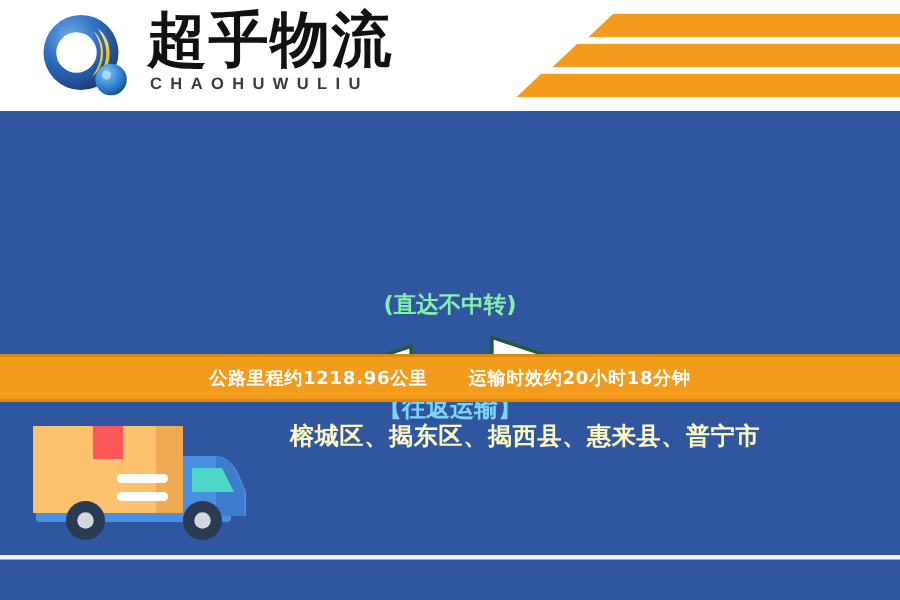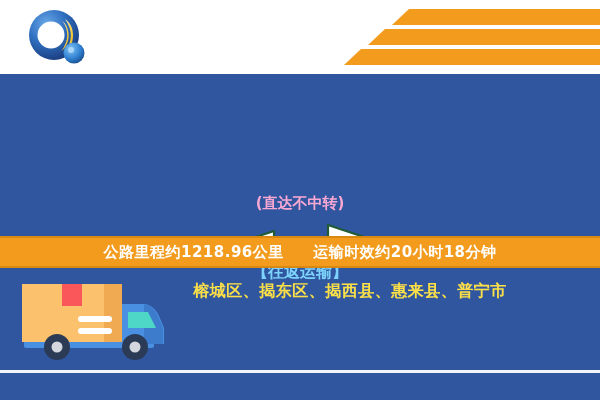--- a/index.html
+++ b/index.html
@@ -42,46 +42,46 @@
     font-family:"DejaVu Sans","Liberation Sans",sans-serif;
     font-size:46px;line-height:52px;font-weight:bold;color:#ffffff;
     white-space:nowrap;letter-spacing:2px;
   }
   .city-from{left:58px;}
   .city-to{left:392px;}
 
   .route-note-top{
     position:absolute;left:0;right:0;top:120px;text-align:center;
     font-family:"DejaVu Sans","Liberation Sans",sans-serif;
-    font-size:15px;font-weight:bold;color:#f9a8d4;white-space:nowrap;
+    font-size:15px;font-weight:bold;color:#86efac;white-space:nowrap;
   }
   .route-note-bottom{
     position:absolute;left:0;right:0;top:188px;text-align:center;
     font-family:"DejaVu Sans","Liberation Sans",sans-serif;
     font-size:16px;font-weight:bold;color:#7dd3fc;white-space:nowrap;
   }
   .arrow-wrap{position:absolute;left:218px;top:145px;width:166px;height:36px;}
 
   
   .info-band{
     position:absolute;left:0;top:236px;width:600px;height:32px;
     background:#f29b1d;border-top:2px solid #d98812;border-bottom:2px solid #d98812;
     display:flex;align-items:center;justify-content:center;box-sizing:border-box;
   }
   .info-text{
     font-family:"DejaVu Sans","Liberation Sans",sans-serif;
-    font-size:15px;font-weight:bold;color:#ffffff;white-space:nowrap;letter-spacing:0.5px;
+    font-size:12px;font-weight:bold;color:#ffffff;white-space:nowrap;letter-spacing:0.5px;
   }
   .info-gap{display:inline-block;width:18px;}
 
   
   .districts{
     position:absolute;left:150px;top:281px;width:400px;
     font-family:Liberation Mono, monospace;
-    font-size:16px;font-weight:bold;color:#fde047;white-space:nowrap;
+    font-size:16px;font-weight:bold;color:#fef9c3;white-space:nowrap;
     text-align:center;letter-spacing:0.5px;
   }
 
   
   .truck{position:absolute;left:16px;top:278px;width:156px;height:92px;}
   .ground{position:absolute;left:0;top:370px;width:600px;height:3px;background:#f2f4f8;}
 </style>
 </head>
 <body>
 
@@ -110,20 +110,24 @@
         </defs>
         <circle cx="30" cy="27" r="25" fill="url(#gmain)"></circle>
         <circle cx="27" cy="27" r="13.5" fill="#ffffff"></circle>
         <path d="M41 11 C52 18 52 38 40 45 C49 34 49 22 41 11 Z" fill="url(#gmoon)"></path>
         <path d="M38.5 13 C47 20 47 36 37.5 43 C45 33 45 22 38.5 13 Z" fill="url(#gmoon)"></path>
         <circle cx="50" cy="45" r="10.5" fill="url(#gdot)"></circle>
         <circle cx="47" cy="42" r="3" fill="#bfe2fb" opacity="0.75"></circle>
       </svg>
     </div>
 
+    <div class="brand-block">
+      <div class="brand-cn">超乎物流</div>
+      <div class="brand-en">CHAOHUWULIU</div>
+    </div>
 
     <div class="stripes">
       <div class="stripe s1"></div>
       <div class="stripe s2"></div>
       <div class="stripe s3"></div>
     </div>
   </div>
 
   <div class="route">
     <div class="route-note-top">(直达不中转)</div>

